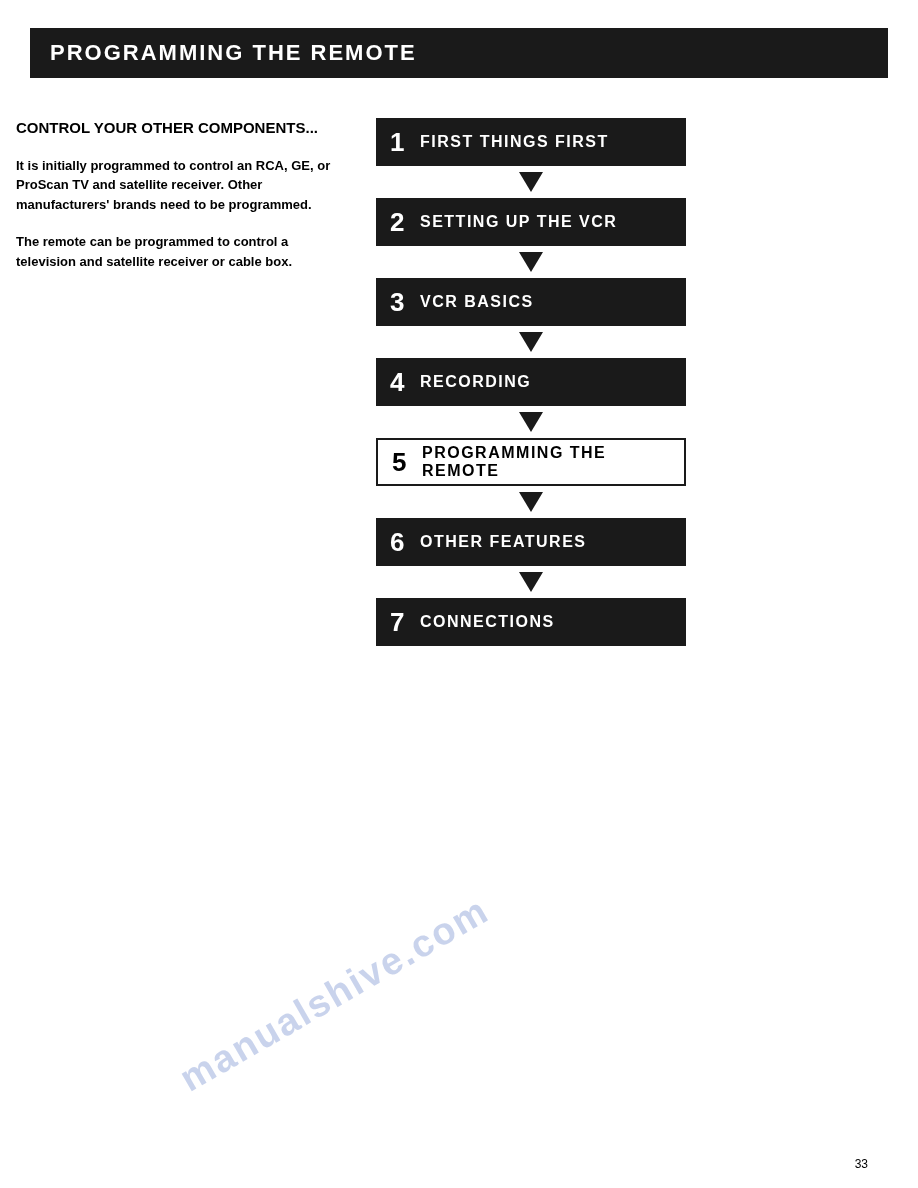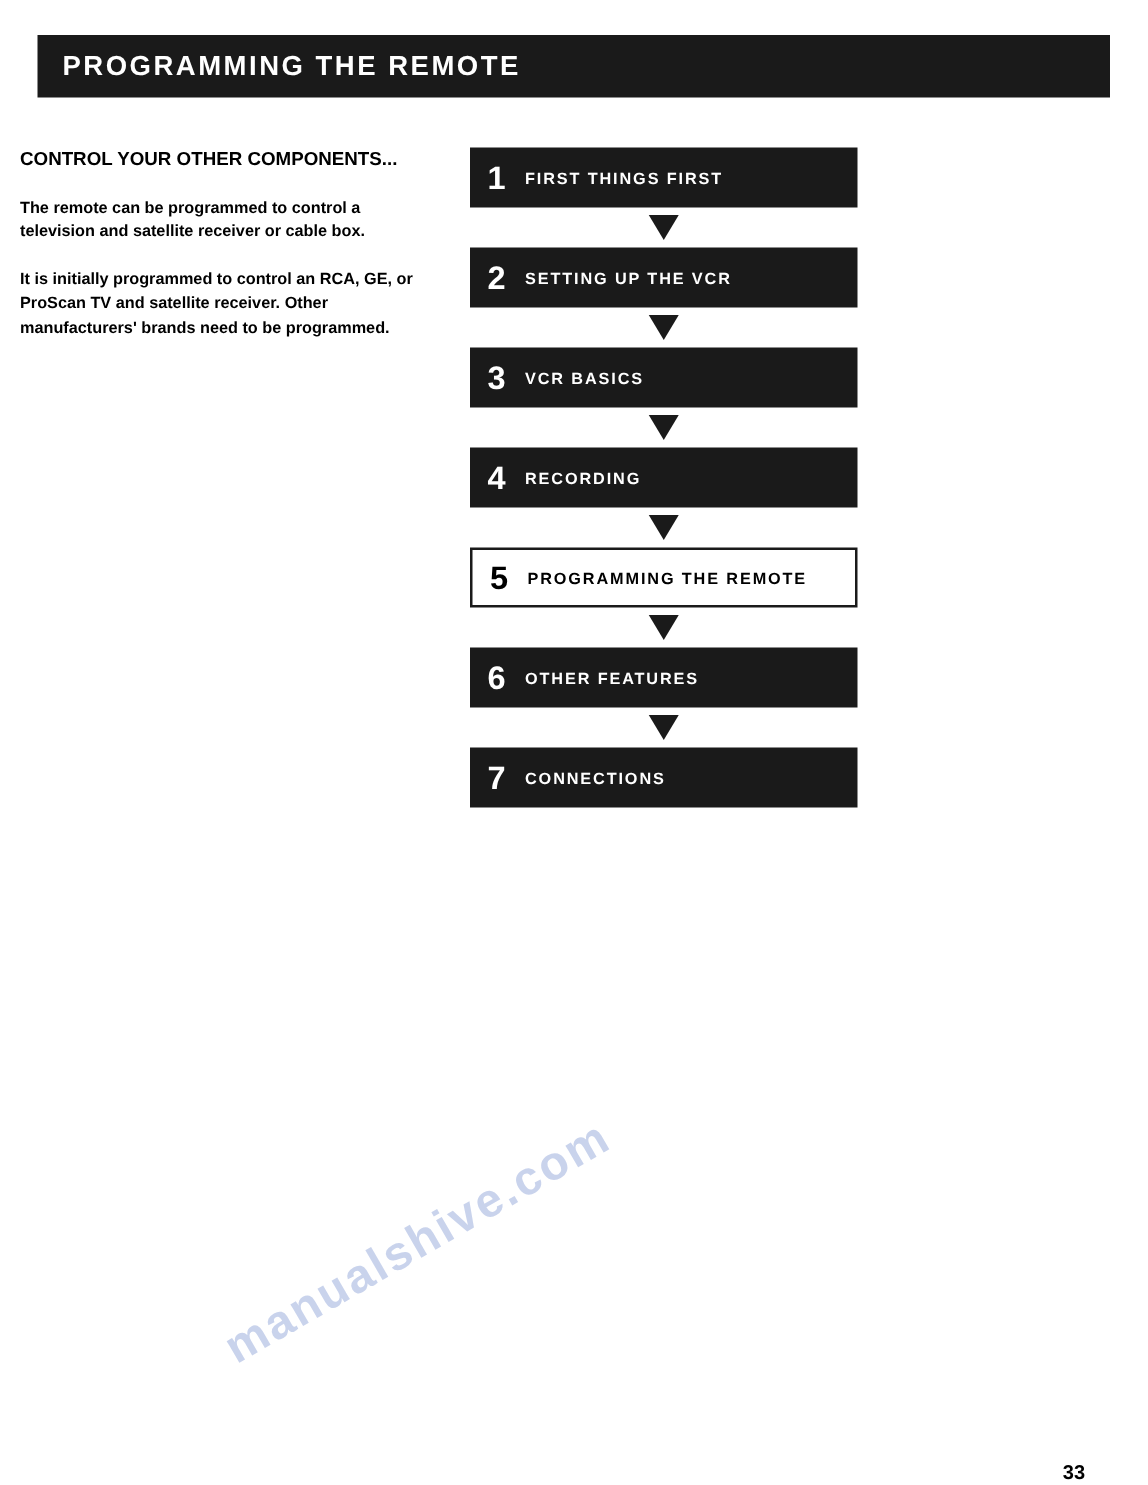--- a/index.html
+++ b/index.html
@@ -109,21 +109,21 @@
       line-height: 1;
       min-width: 22px;
     }
 
     .step-bar.active-outline .step-number {
       color: #000000;
     }
 
     .step-label {
       color: #ffffff;
-      font-size: 13px;
+      font-size: 16px;
       font-weight: bold;
       letter-spacing: 1.5px;
       font-family: Arial, Helvetica, sans-serif;
       text-transform: uppercase;
     }
 
     .step-bar.active-outline .step-label {
       color: #000000;
     }
 
@@ -155,43 +155,43 @@
       transform: rotate(-30deg);
       white-space: nowrap;
       pointer-events: none;
       user-select: none;
       letter-spacing: 2px;
     }
 
     
     .page-number {
       position: absolute;
-      bottom: 28px;
+      bottom: 45px;
       right: 50px;
-      font-size: 16px;
-      font-weight: bold;
+      font-size: 12px;
+      font-weight: normal;
       font-family: Arial, Helvetica, sans-serif;
       color: #000000;
     }
   </style>
 </head>
 <body>
 
 <div class="page-container">
 
   <div class="header-bar">
     <span class="header-title">PROGRAMMING THE REMOTE</span>
   </div>
 
   <div class="main-content">
 
     <div class="left-column">
       <div class="section-title">CONTROL YOUR OTHER COMPONENTS...</div>
+      <div class="body-text">It is initially programmed to control an RCA, GE, or ProScan TV and satellite receiver. Other manufacturers' brands need to be programmed.</div>
       <div class="body-text">The remote can be programmed to control a television and satellite receiver or cable box.</div>
-      <div class="body-text">It is initially programmed to control an RCA, GE, or ProScan TV and satellite receiver. Other manufacturers' brands need to be programmed.</div>
     </div>
 
     <div class="right-column" id="steps-column">
 
     <div class="step-item">
           <div class="step-bar">
             <span class="step-number">1</span>
             <span class="step-label">FIRST THINGS FIRST</span>
           </div>
           <div class="step-arrow">

